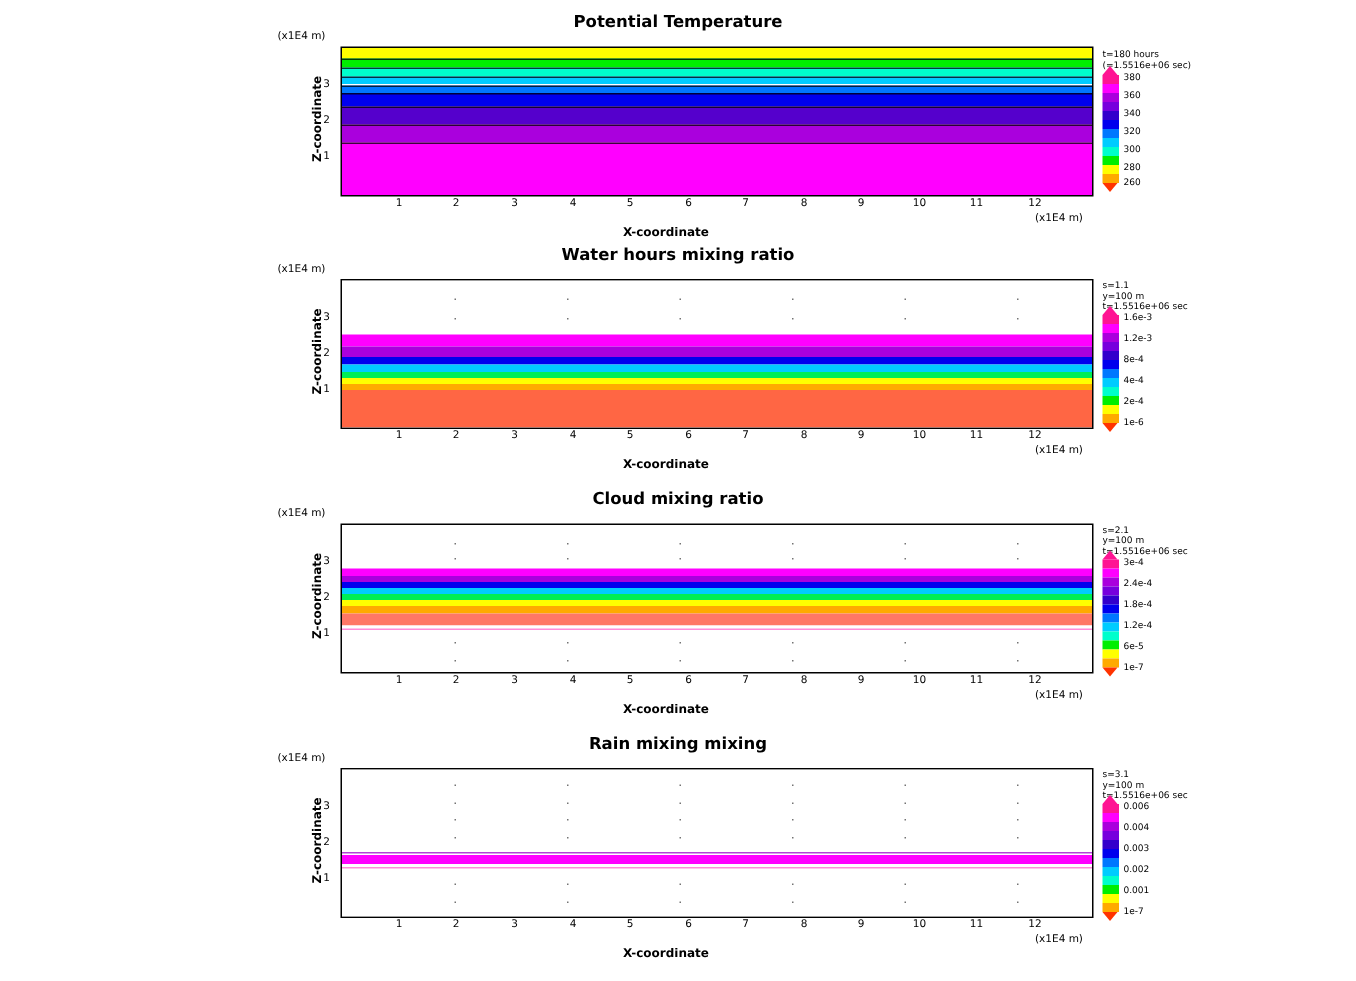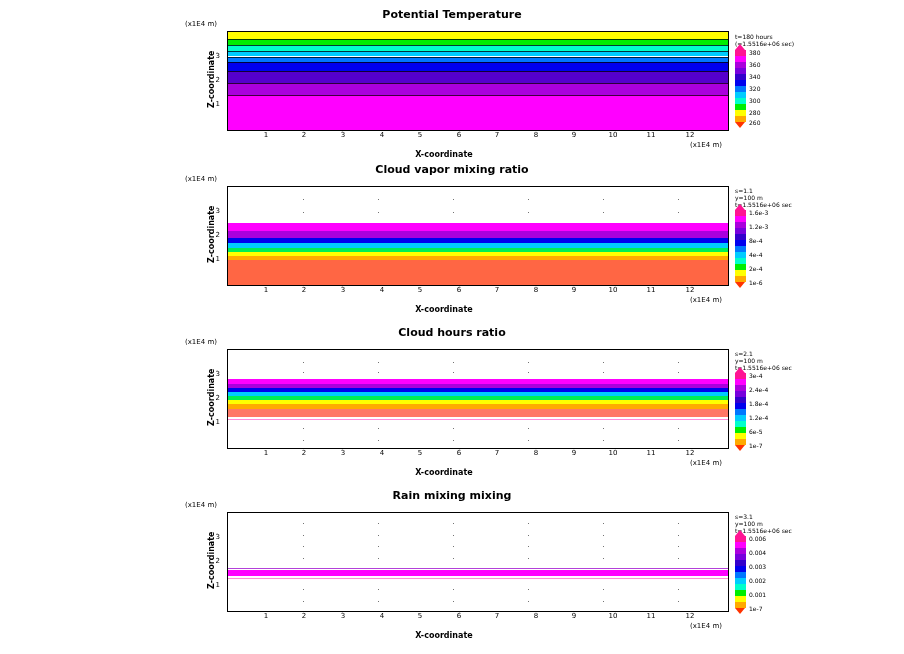--- a/index.html
+++ b/index.html
@@ -93,21 +93,21 @@
     <div class="cbtick" style="top:14px;">360</div>
     <div class="cbtick" style="top:26px;">340</div>
     <div class="cbtick" style="top:38px;">320</div>
     <div class="cbtick" style="top:50px;">300</div>
     <div class="cbtick" style="top:62px;">280</div>
     <div class="cbtick" style="top:72px;">260</div>
   </div>
 </div>
 
 <div class="panel" style="top:160px;height:165px;">
-  <div class="title" style="top:3px;">Cloud vapor mixing ratio</div>
+  <div class="title" style="top:3px;">Water hours mixing ratio</div>
   <div class="unit-top" style="left:185px;top:15px;">(x1E4 m)</div>
 
   <div class="plotbox" style="left:227px;top:26px;width:500px;height:98px;">
     <div class="band" style="top:0%;height:37%;background:#ffffff;"></div>
     <div class="band" style="top:37%;height:8%;background:#ff00ff;"></div>
     <div class="band" style="top:45%;height:7%;background:#aa00dd;"></div>
     <div class="band" style="top:52%;height:5%;background:#0000ee;"></div>
     <div class="band" style="top:57%;height:5%;background:#00ccff;"></div>
     <div class="band" style="top:62%;height:4%;background:#00ee55;"></div>
     <div class="band" style="top:66%;height:4%;background:#ffff00;"></div>
@@ -170,21 +170,21 @@
     <div class="cbtick" style="top:2px;">1.6e-3</div>
     <div class="cbtick" style="top:16px;">1.2e-3</div>
     <div class="cbtick" style="top:30px;">8e-4</div>
     <div class="cbtick" style="top:44px;">4e-4</div>
     <div class="cbtick" style="top:58px;">2e-4</div>
     <div class="cbtick" style="top:72px;">1e-6</div>
   </div>
 </div>
 
 <div class="panel" style="top:323px;height:165px;">
-  <div class="title" style="top:3px;">Cloud hours ratio</div>
+  <div class="title" style="top:3px;">Cloud mixing ratio</div>
   <div class="unit-top" style="left:185px;top:15px;">(x1E4 m)</div>
 
   <div class="plotbox" style="left:227px;top:26px;width:500px;height:98px;">
     <div class="band" style="top:0%;height:30%;background:#ffffff;"></div>
     <div class="band" style="top:30%;height:5%;background:#ff00ff;"></div>
     <div class="band" style="top:35%;height:4%;background:#aa00dd;"></div>
     <div class="band" style="top:39%;height:4%;background:#0000ee;"></div>
     <div class="band" style="top:43%;height:4%;background:#00ccff;"></div>
     <div class="band" style="top:47%;height:4%;background:#00ee55;"></div>
     <div class="band" style="top:51%;height:4%;background:#ffff00;"></div>

